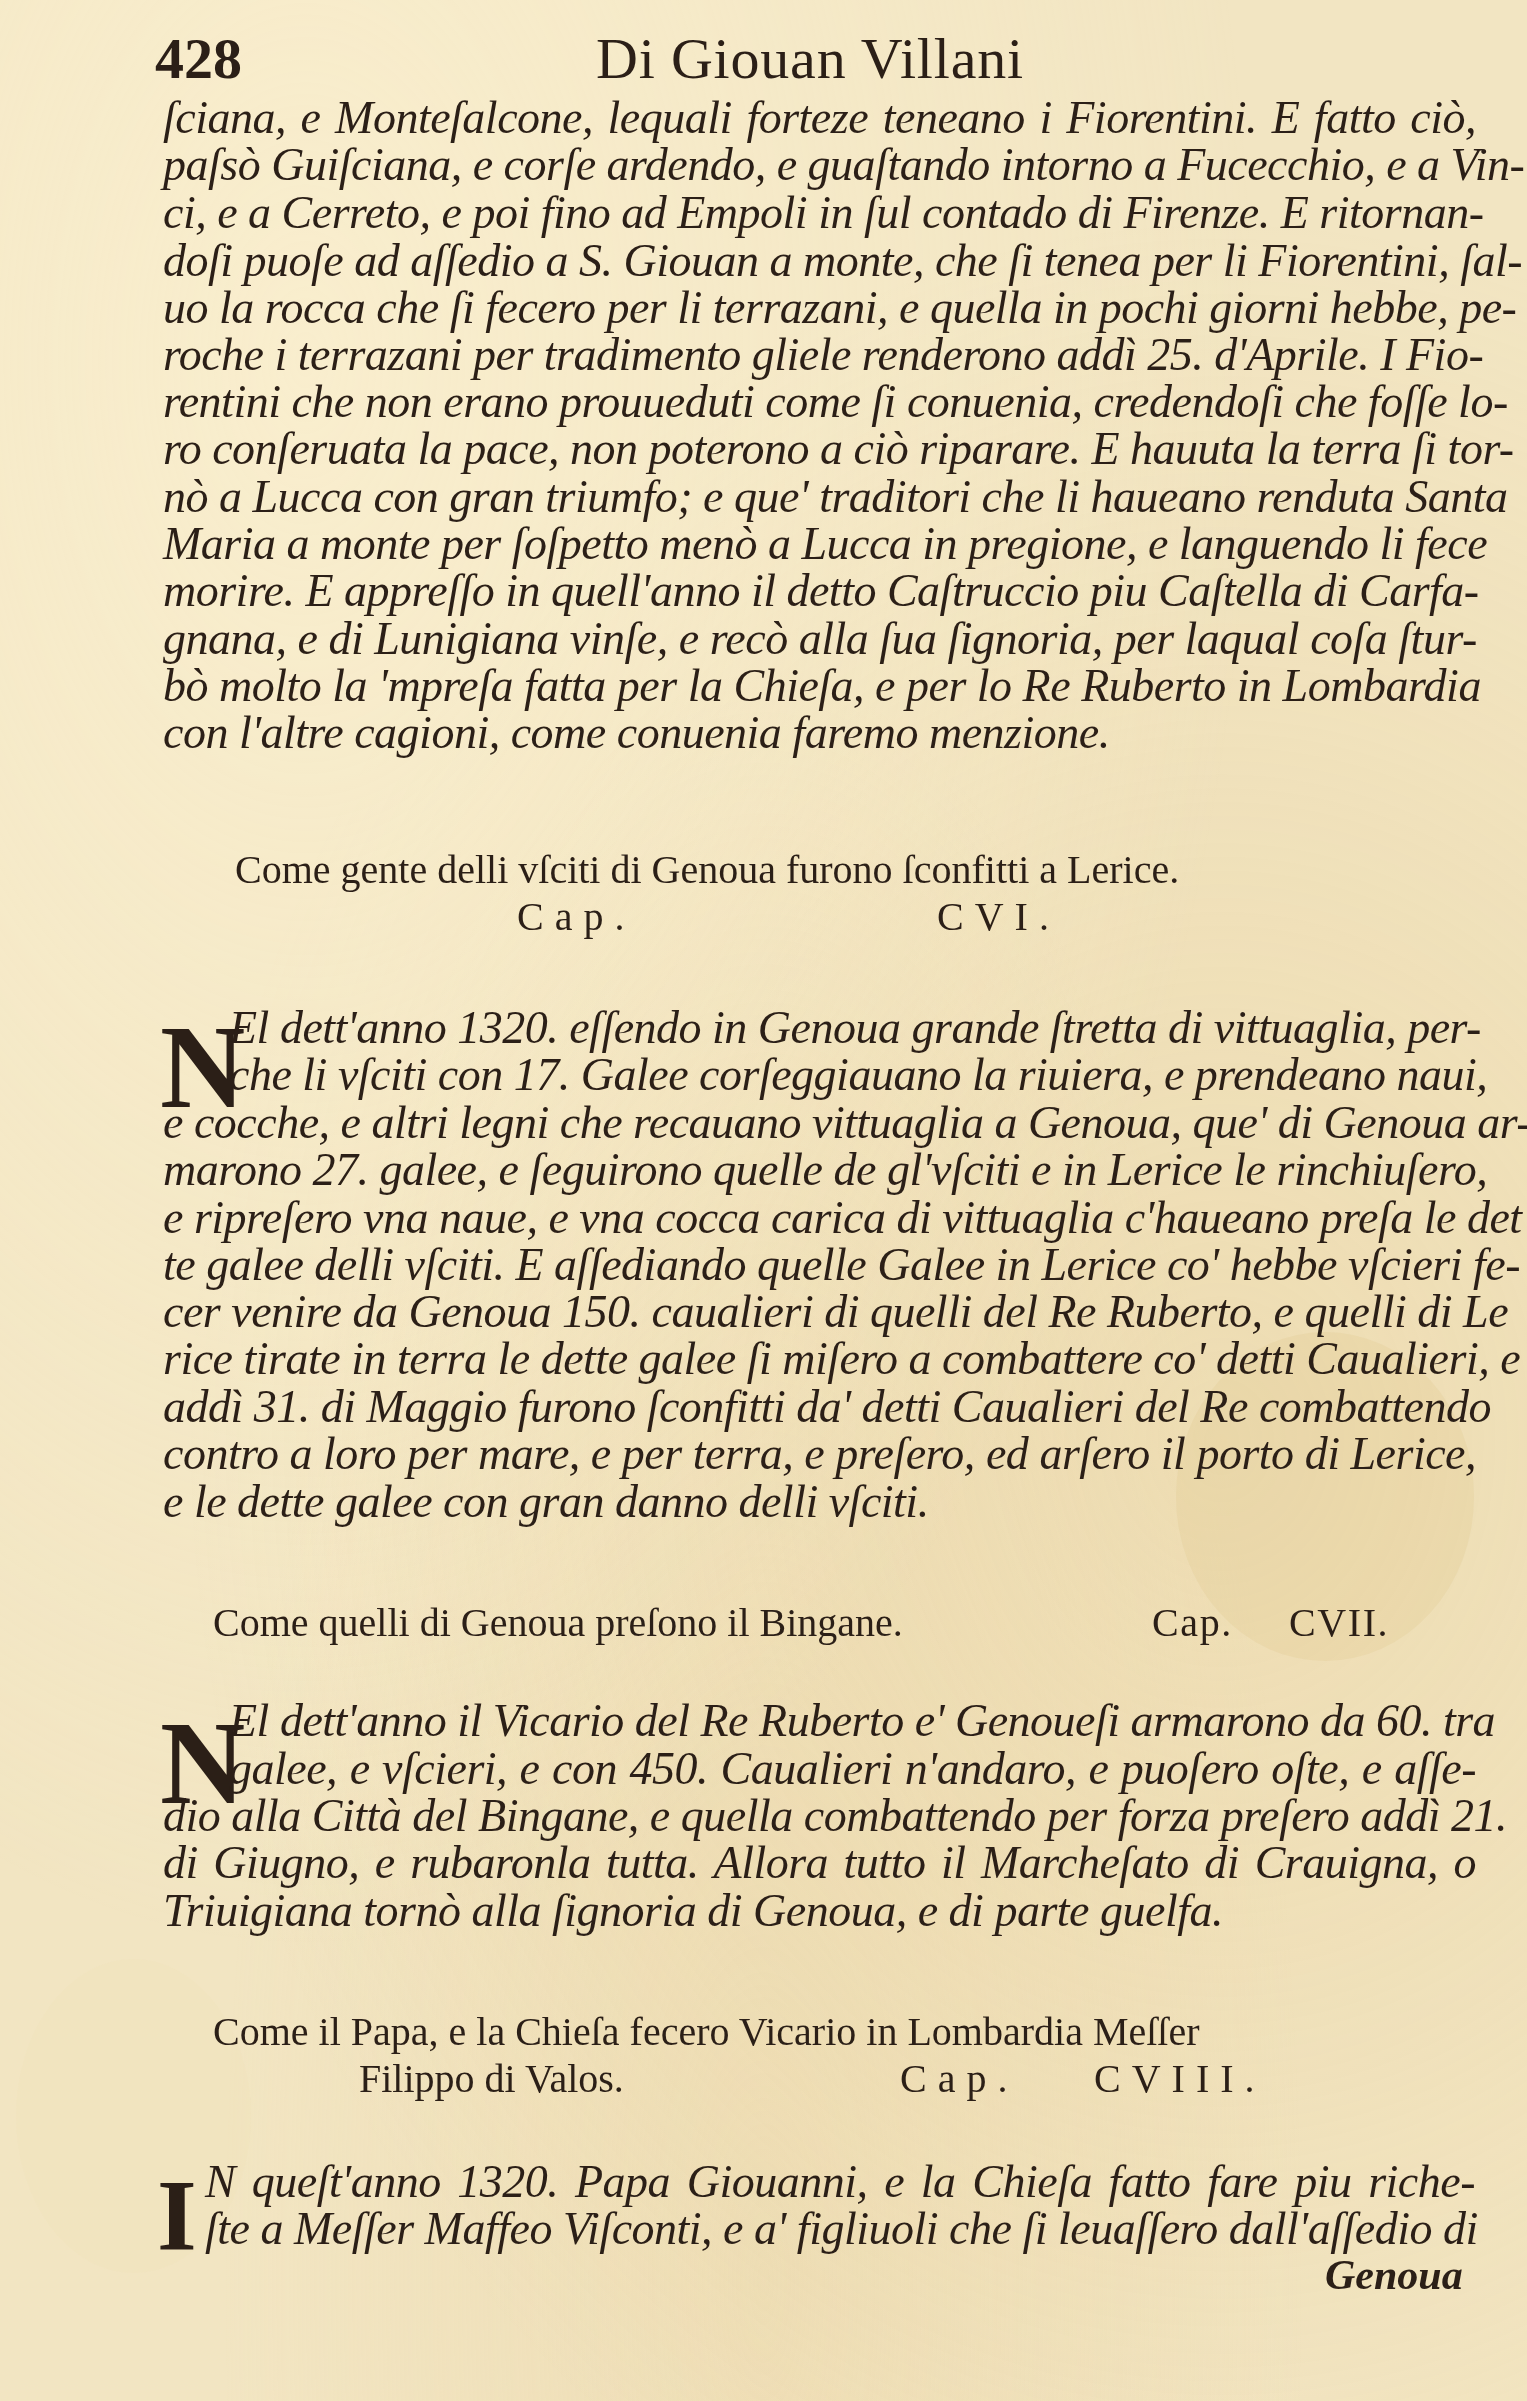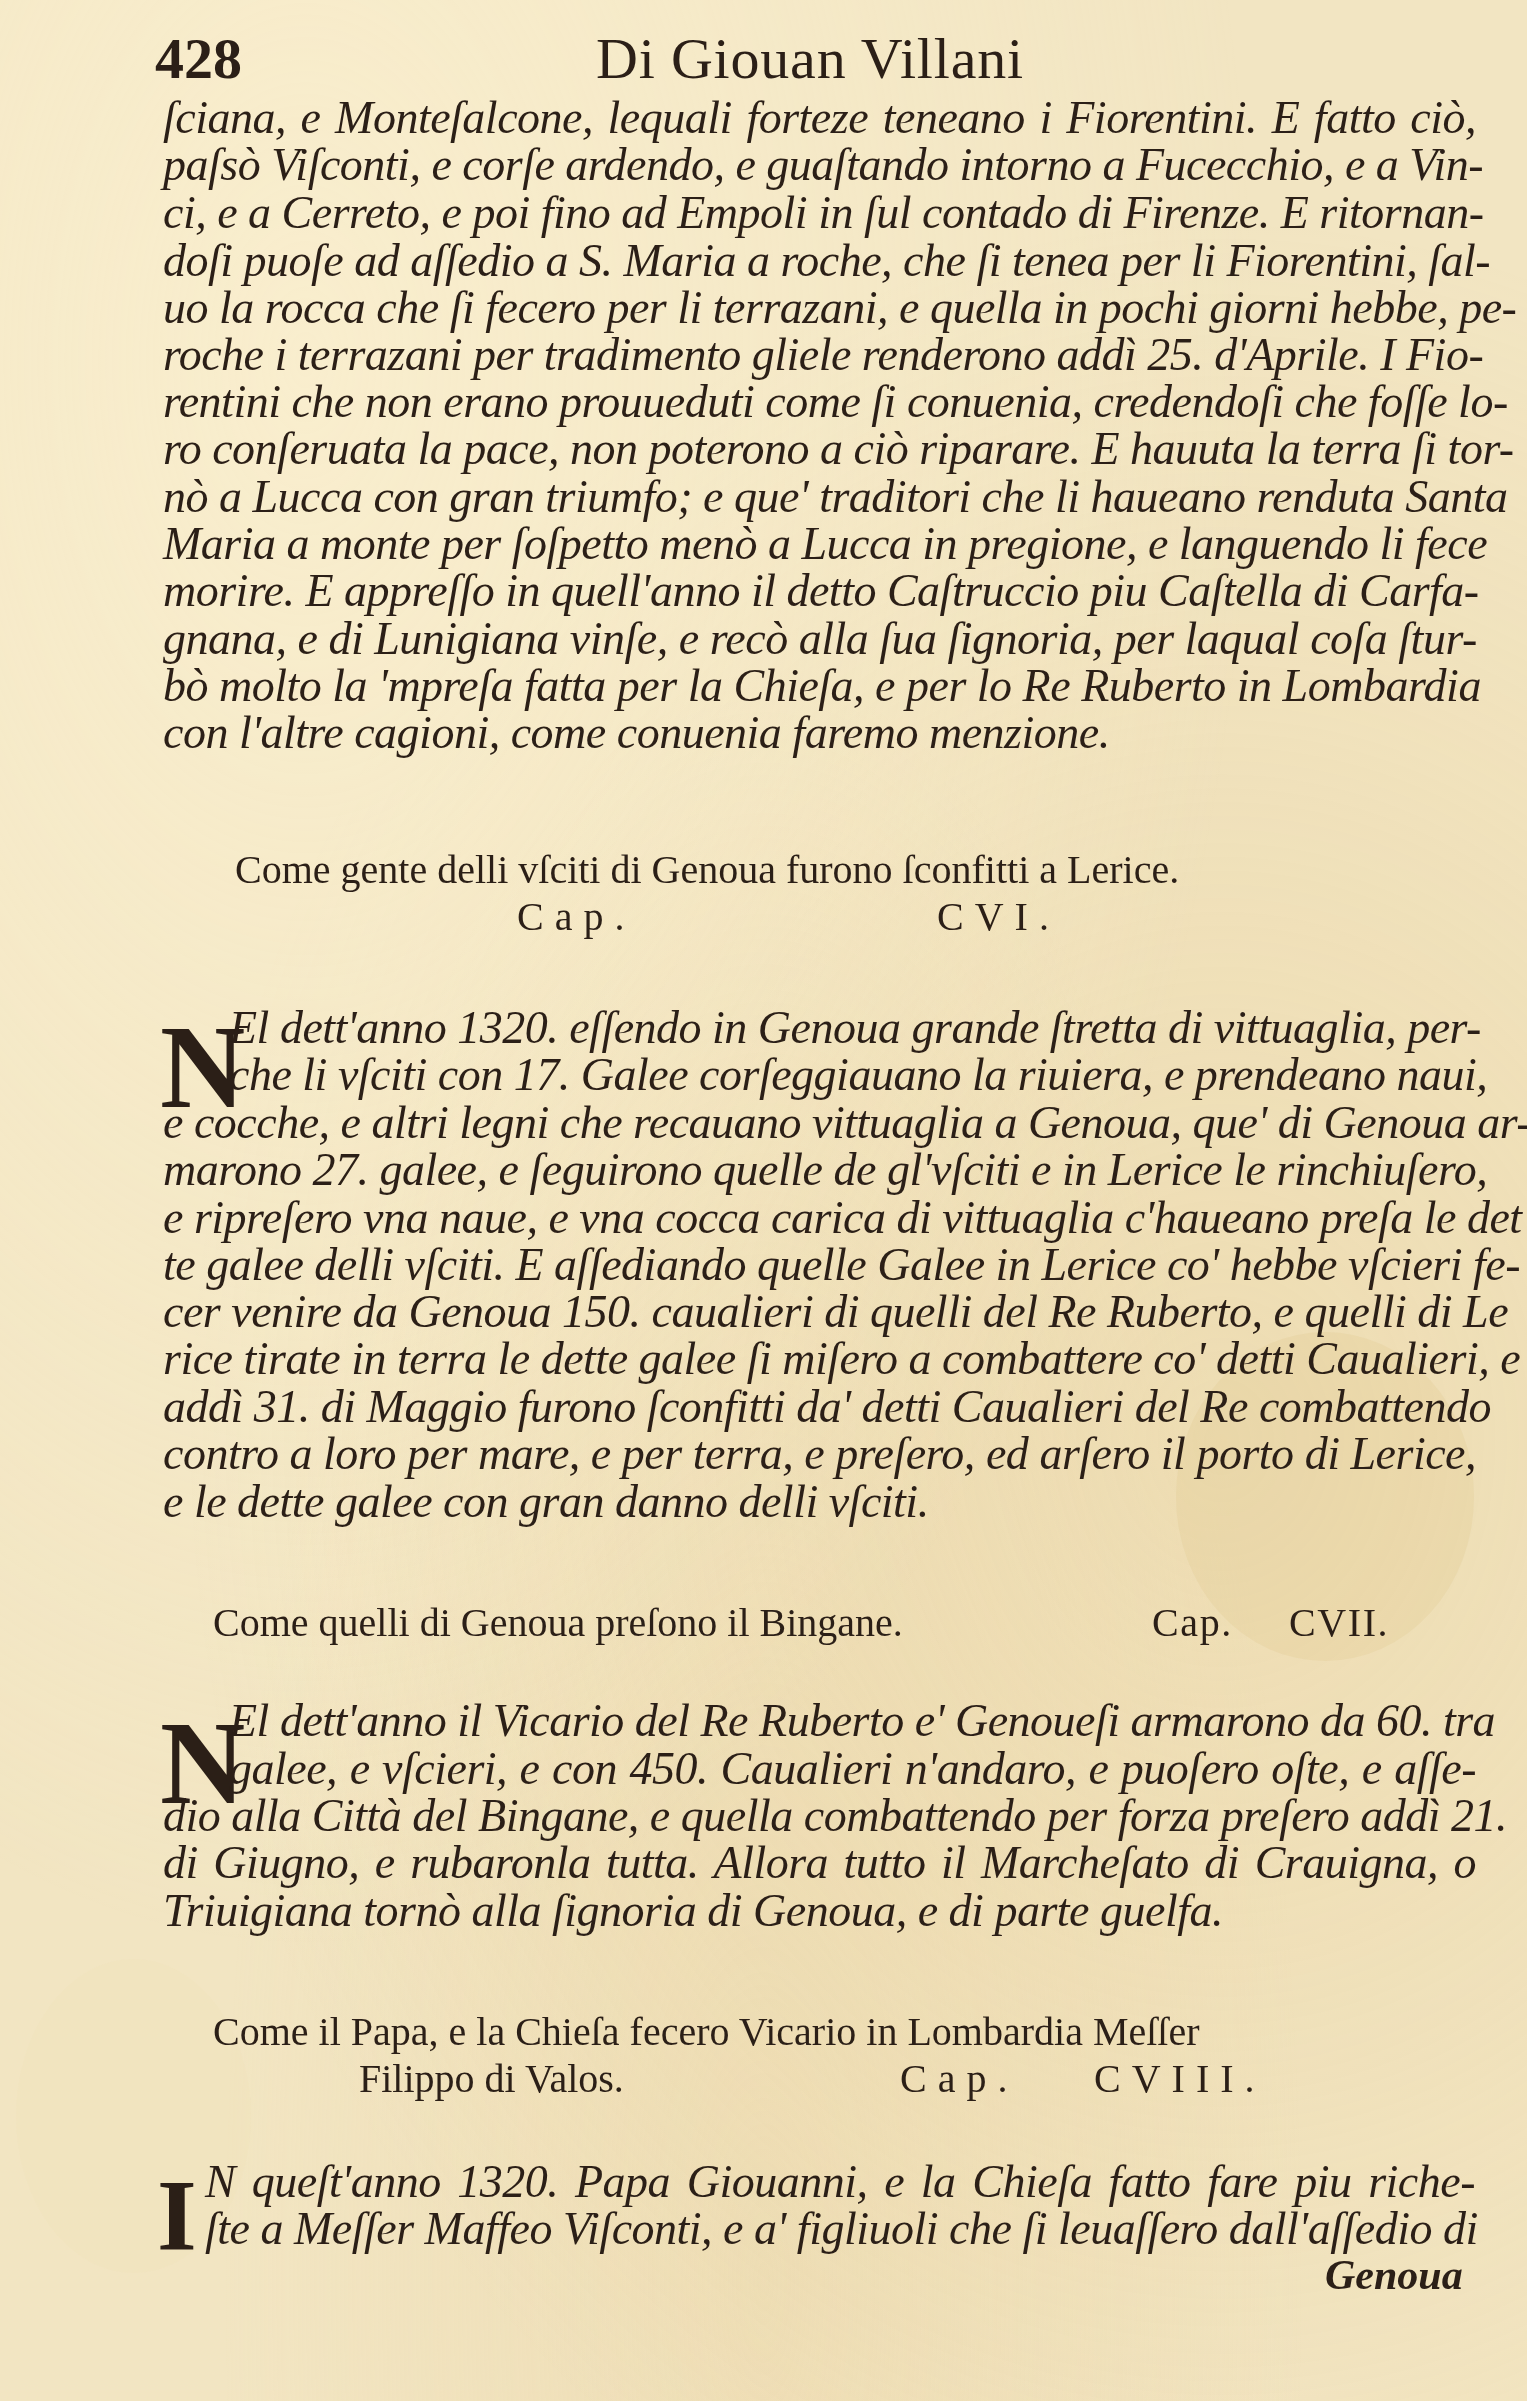--- a/index.html
+++ b/index.html
@@ -28,23 +28,23 @@
 <body>
 
 <div class="smudge" style="left:1176px;top:1332px;width:298px;height:329px;background:rgba(225,200,140,0.25);"></div>
 <div class="smudge" style="left:15.7px;top:1959px;width:235px;height:314px;background:rgba(240,225,185,0.35);"></div>
 
 <div class="line running-head folio">428</div>
 <div class="line running-head head-title">Di Giouan Villani</div>
 
 <div>
   <div class="line body" style="top:91px">ſciana, e Monteſalcone, lequali forteze teneano i Fiorentini. E fatto ciò,</div>
-  <div class="line body" style="top:138px">paſsò Viſconti, e corſe ardendo, e guaſtando intorno a Fucecchio, e a Vin-</div>
+  <div class="line body" style="top:138px">paſsò Guiſciana, e corſe ardendo, e guaſtando intorno a Fucecchio, e a Vin-</div>
   <div class="line body" style="top:186px">ci, e a Cerreto, e poi fino ad Empoli in ſul contado di Firenze. E ritornan-</div>
-  <div class="line body" style="top:234px">doſi puoſe ad aſſedio a S. Maria a roche, che ſi tenea per li Fiorentini, ſal-</div>
+  <div class="line body" style="top:234px">doſi puoſe ad aſſedio a S. Giouan a monte, che ſi tenea per li Fiorentini, ſal-</div>
   <div class="line body" style="top:281px">uo la rocca che ſi fecero per li terrazani, e quella in pochi giorni hebbe, pe-</div>
   <div class="line body" style="top:328px">roche i terrazani per tradimento gliele renderono addì 25. d'Aprile. I Fio-</div>
   <div class="line body" style="top:375px">rentini che non erano prouueduti come ſi conuenia, credendoſi che foſſe lo-</div>
   <div class="line body" style="top:422px">ro conſeruata la pace, non poterono a ciò riparare. E hauuta la terra ſi tor-</div>
   <div class="line body" style="top:470px">nò a Lucca con gran triumfo; e que' traditori che li haueano renduta Santa</div>
   <div class="line body" style="top:517px">Maria a monte per ſoſpetto menò a Lucca in pregione, e languendo li fece</div>
   <div class="line body" style="top:564px">morire. E appreſſo in quell'anno il detto Caſtruccio piu Caſtella di Carfa-</div>
   <div class="line body" style="top:612px">gnana, e di Lunigiana vinſe, e recò alla ſua ſignoria, per laqual coſa ſtur-</div>
   <div class="line body" style="top:659px">bò molto la 'mpreſa fatta per la Chieſa, e per lo Re Ruberto in Lombardia</div>
   <div class="line body last" style="top:706px">con l'altre cagioni, come conuenia faremo menzione.</div>

